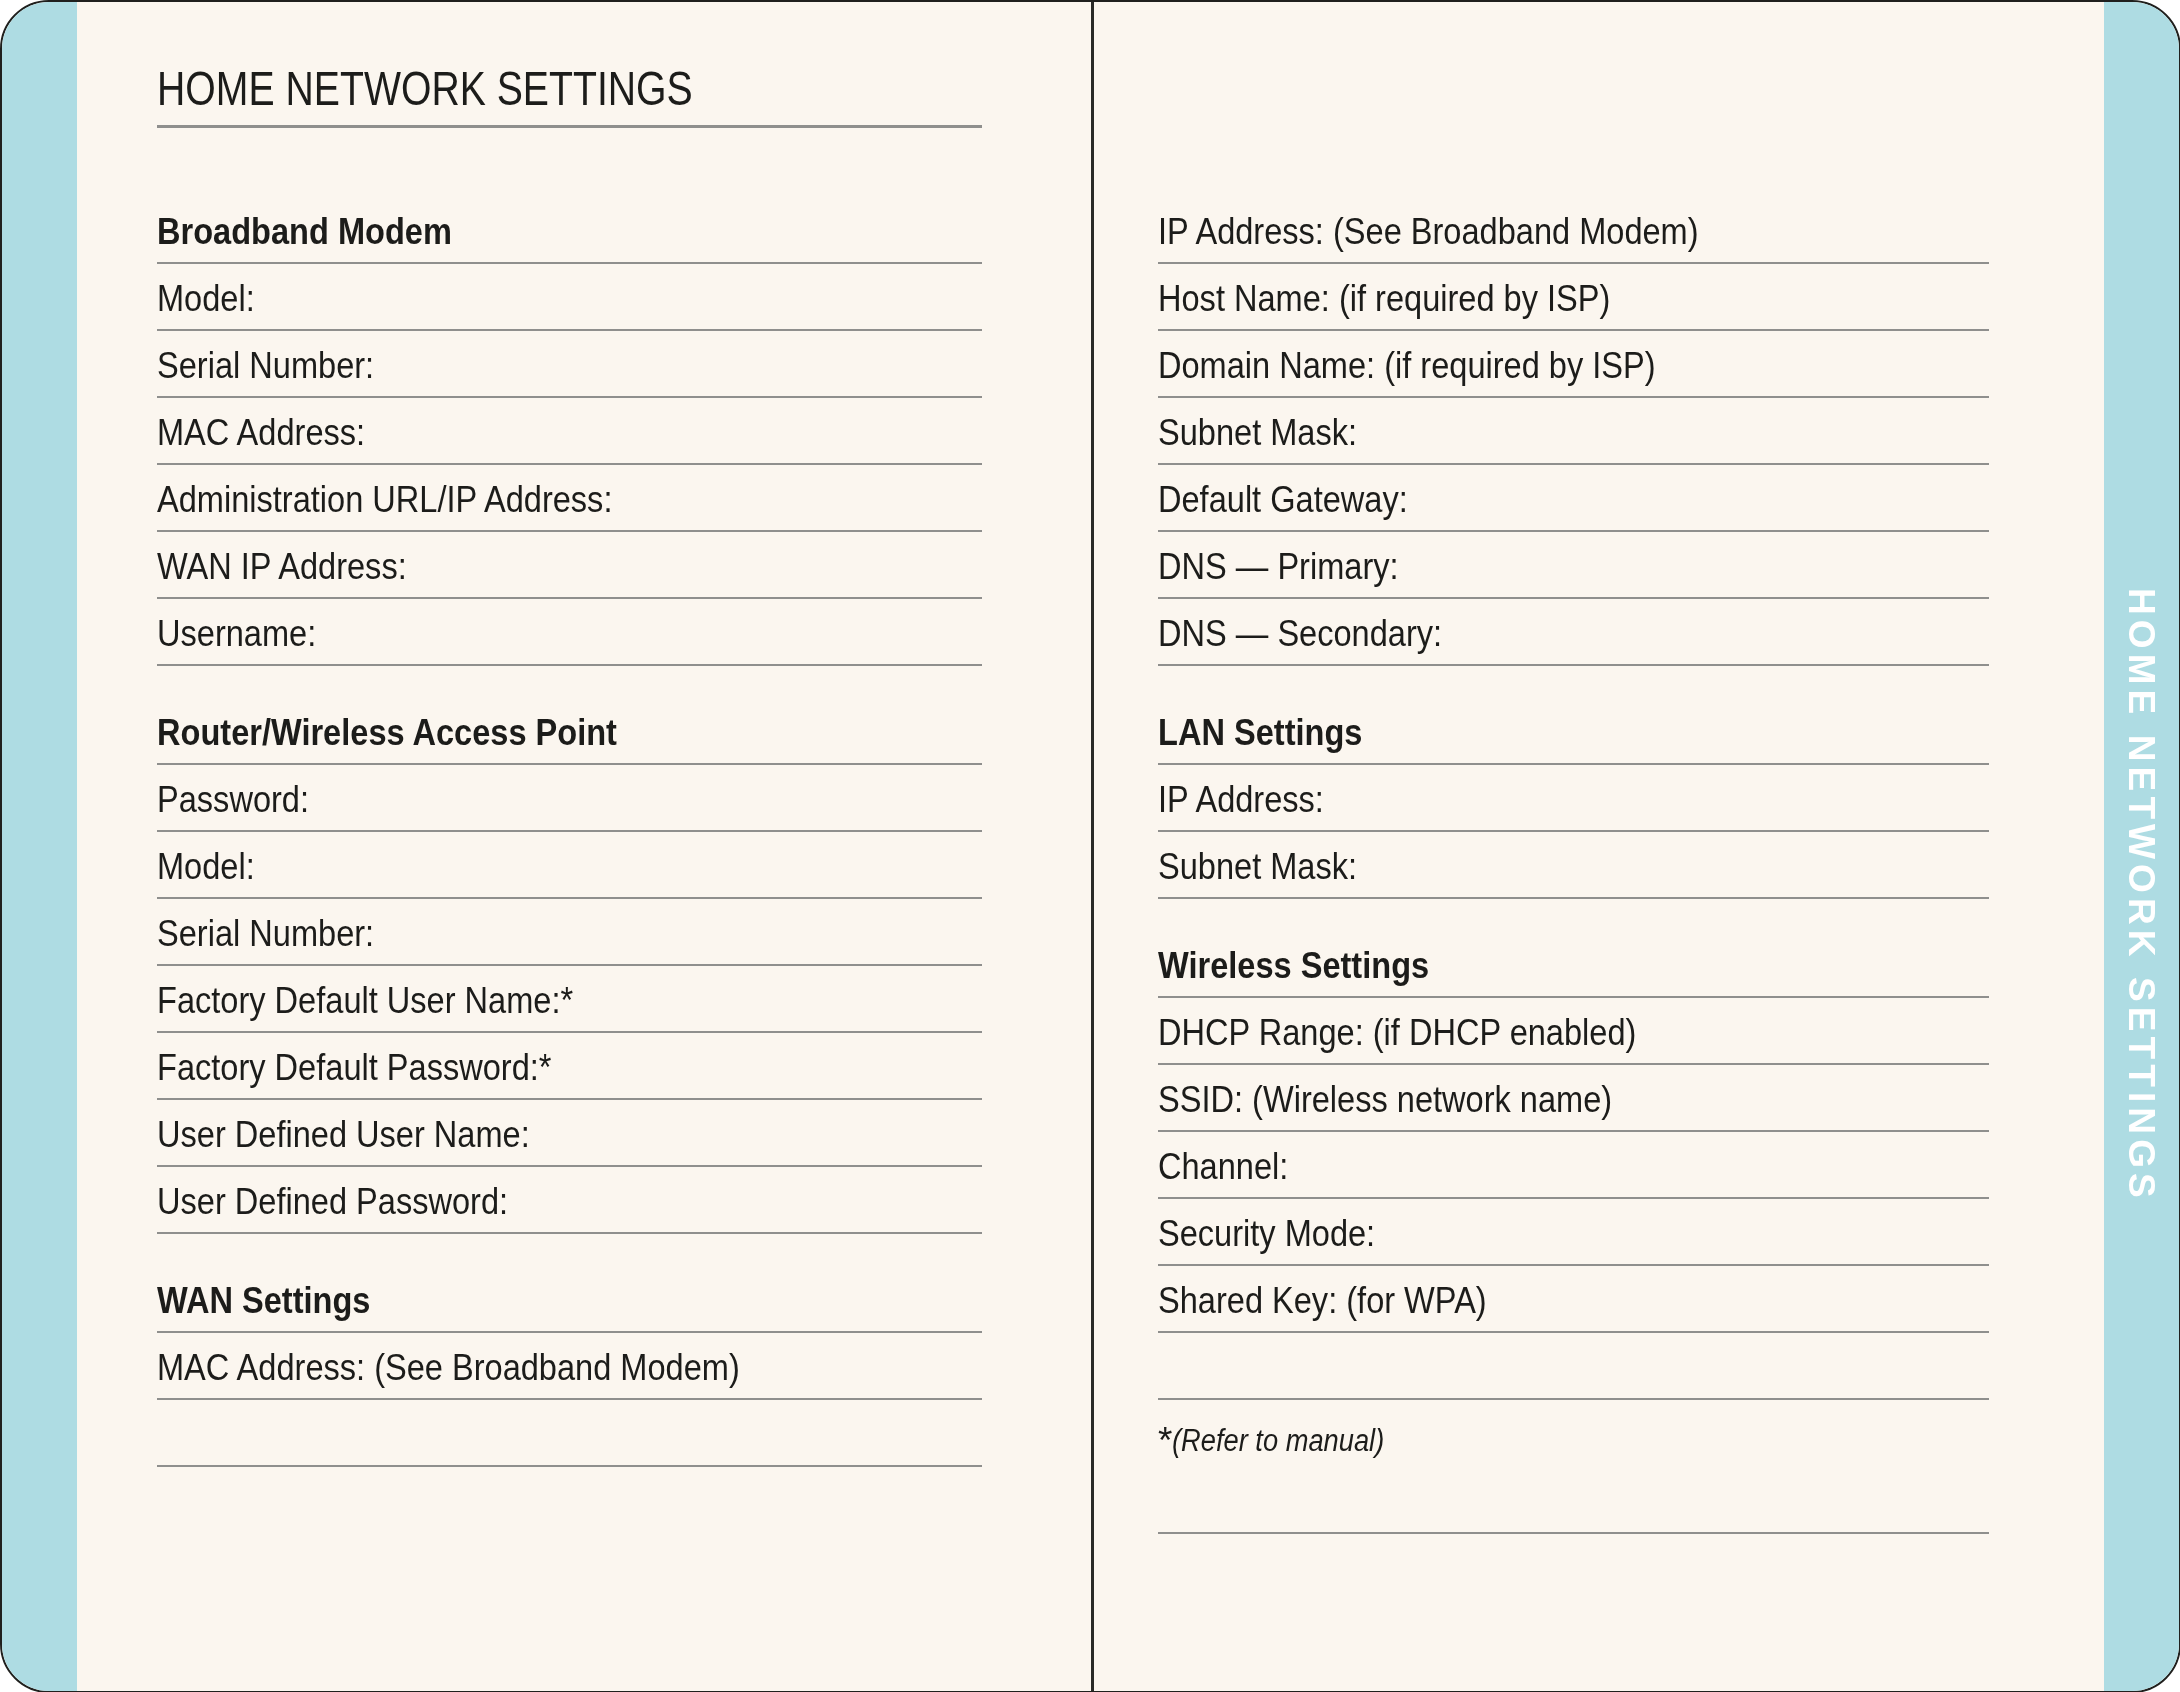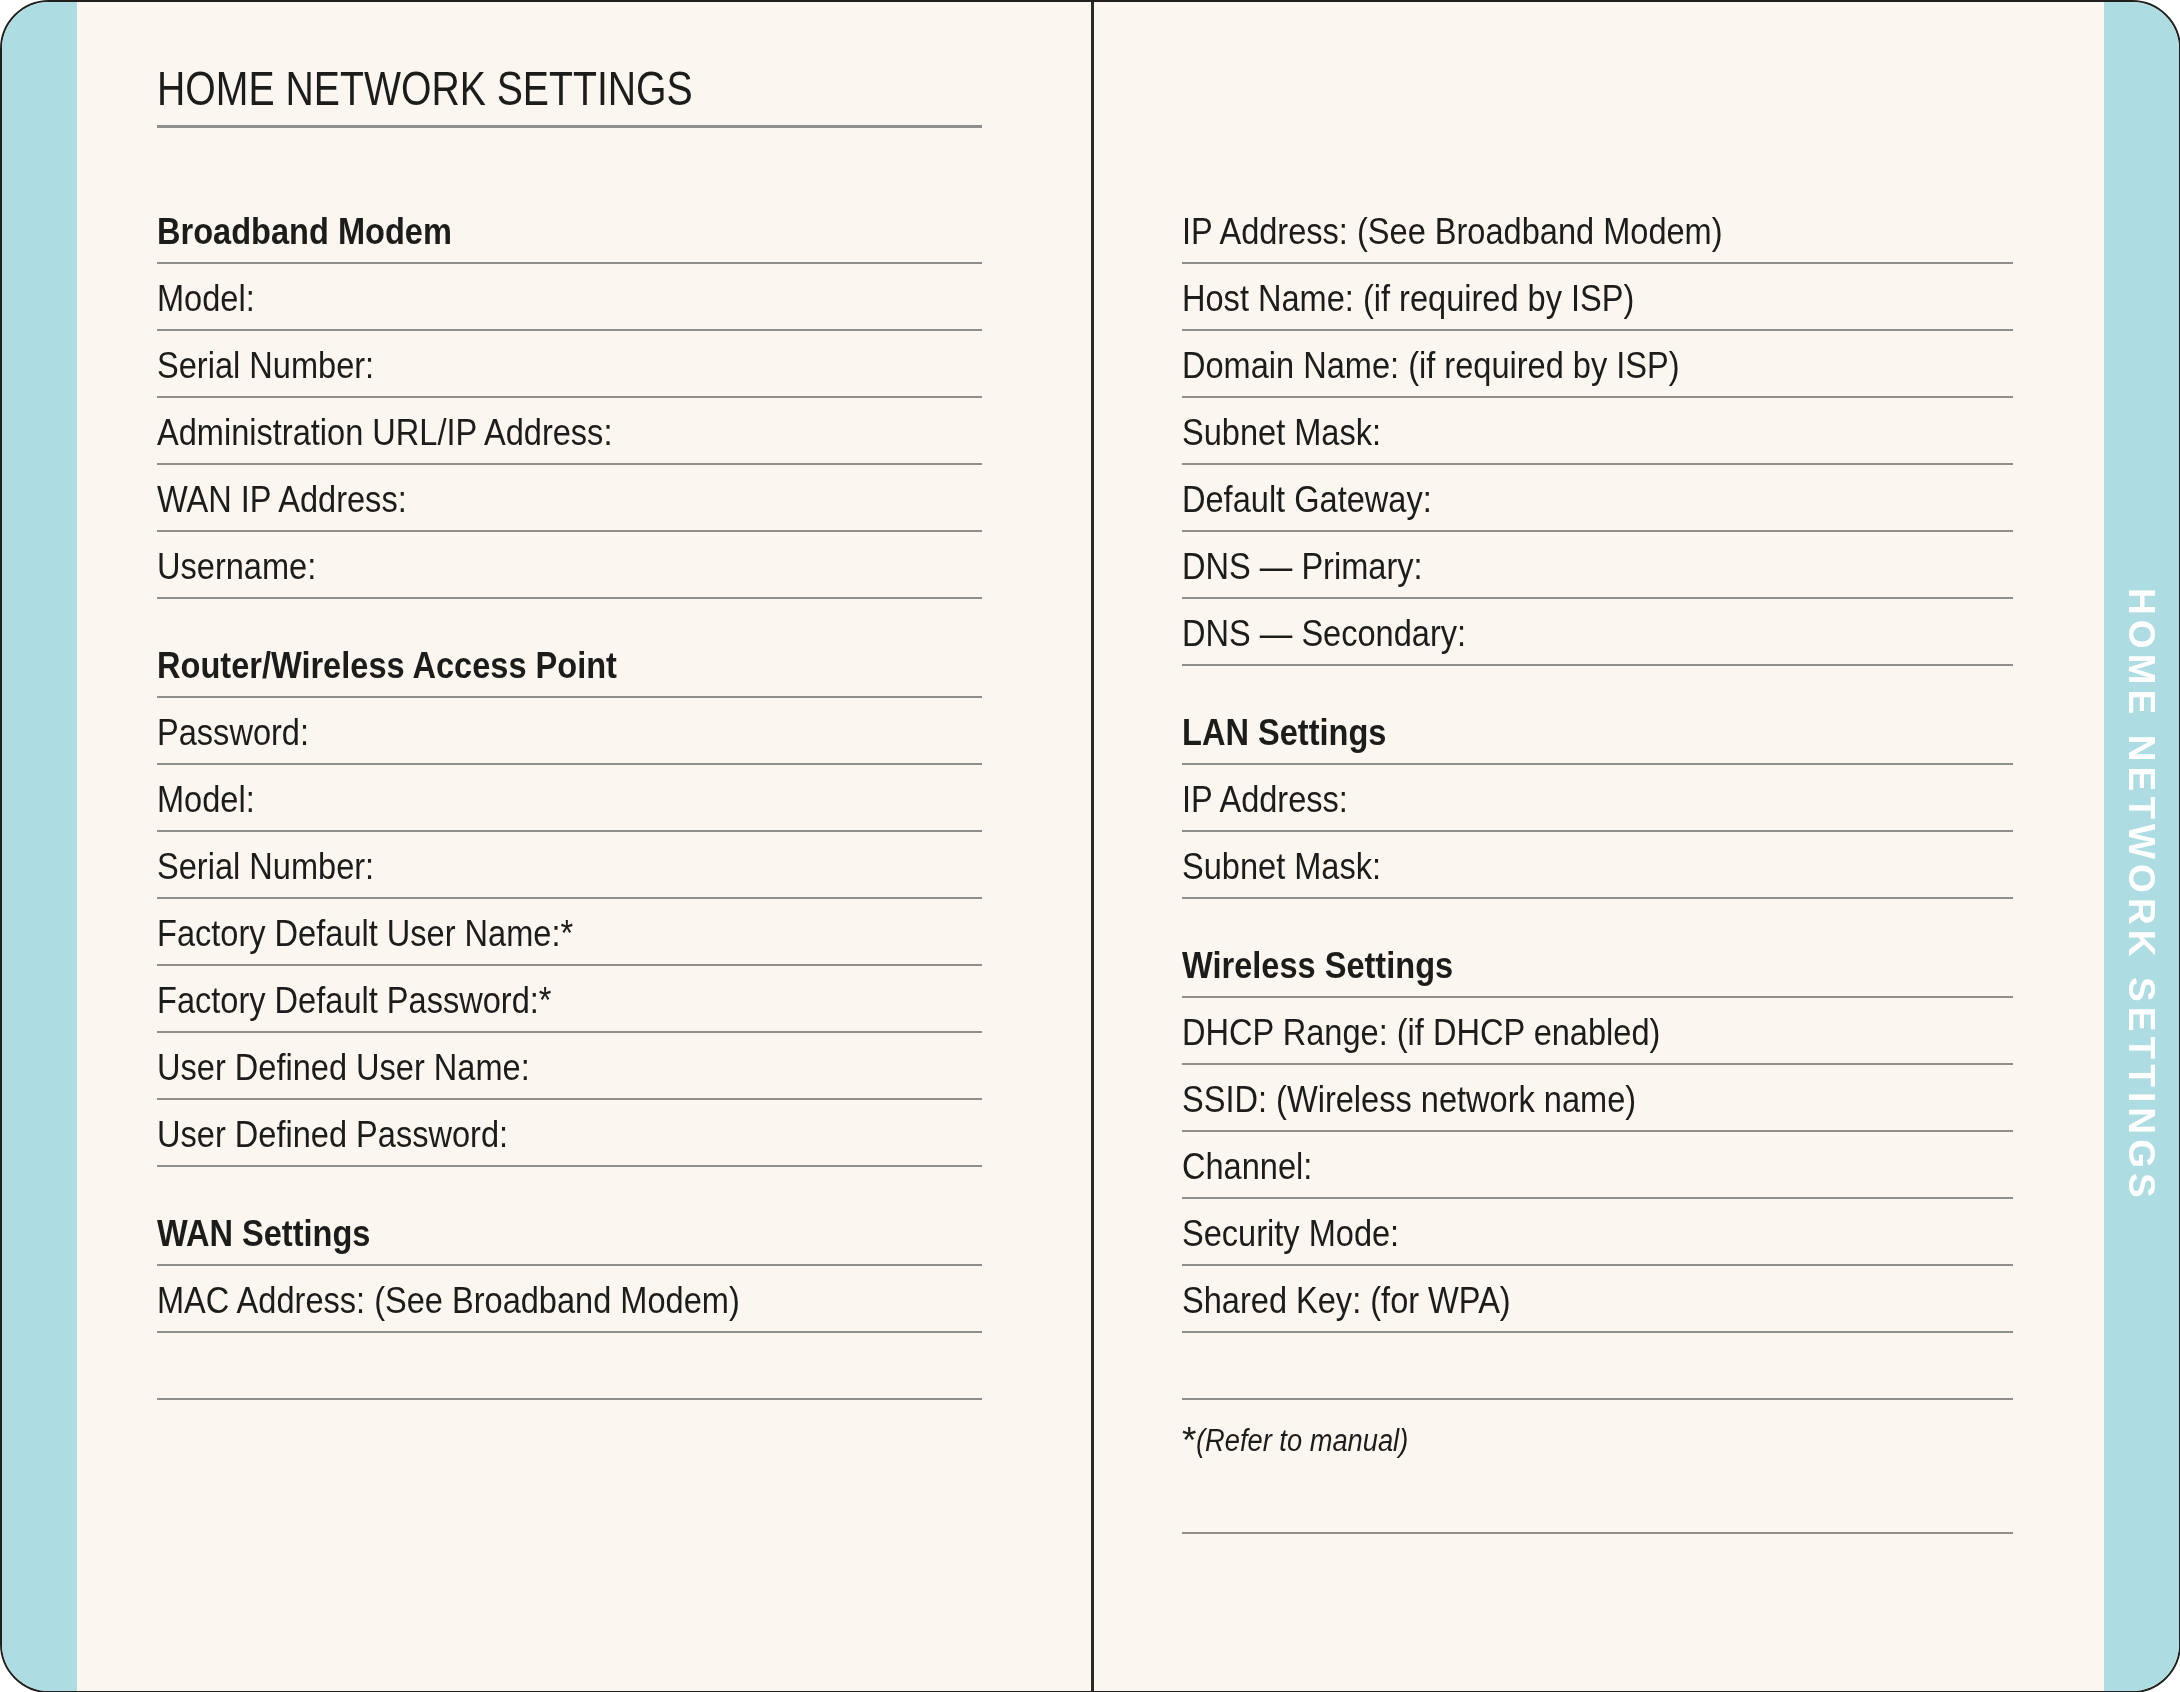--- a/index.html
+++ b/index.html
@@ -16,21 +16,21 @@
         background:var(--paper);border:2.6px solid var(--edge);border-radius:49px;overflow:hidden;}
   .band{position:absolute;top:0;bottom:0;width:75px;background:var(--band);}
   .band-left{left:0;}
   .band-right{right:0;}
   .tab-label{position:absolute;top:586px;left:50%;transform:translateX(-50%);
              writing-mode:vertical-rl;text-orientation:mixed;white-space:nowrap;
              color:#FFFFFF;font-weight:bold;font-size:37px;letter-spacing:5.1px;line-height:1;}
   .spine{position:absolute;top:0;bottom:0;left:1089px;width:3.4px;background:var(--spine);}
   .page{position:absolute;top:0;box-sizing:border-box;}
   .page-left{left:155px;width:825px;}
-  .page-right{left:1180px;width:831px;padding-top:195px;}
+  .page-right{left:1156px;width:831px;padding-top:195px;}
   .title-row{height:126px;border-bottom:3.4px solid var(--rule);position:relative;box-sizing:border-box;}
   .title{position:absolute;left:0;bottom:12px;font-size:49px;line-height:1;white-space:nowrap;
          transform:scaleX(.8);transform-origin:left bottom;}
   .row{height:67px;border-bottom:2.6px solid var(--rule);display:flex;align-items:flex-end;box-sizing:border-box;}
   .row .lbl{font-size:37px;line-height:1;padding-bottom:12px;white-space:nowrap;
             transform:scaleX(.88);transform-origin:left bottom;}
   .row.header{margin-top:32px;}
   .row.header .lbl{font-weight:bold;}
   .row.after-title{margin-top:69px;}
   .footnote-row{height:67px;border-bottom:none;display:flex;align-items:flex-end;padding-bottom:8.5px;box-sizing:border-box;}
@@ -57,20 +57,23 @@
     </div>
 
     <div class="row header after-title">
       <span class="lbl">Broadband Modem</span>
     </div>
     <div class="row">
       <span class="lbl">Model:</span>
     </div>
     <div class="row">
       <span class="lbl">Serial Number:</span>
+    </div>
+    <div class="row">
+      <span class="lbl">MAC Address:</span>
     </div>
     <div class="row">
       <span class="lbl">Administration URL/IP Address:</span>
     </div>
     <div class="row">
       <span class="lbl">WAN IP Address:</span>
     </div>
     <div class="row">
       <span class="lbl">Username:</span>
     </div>

